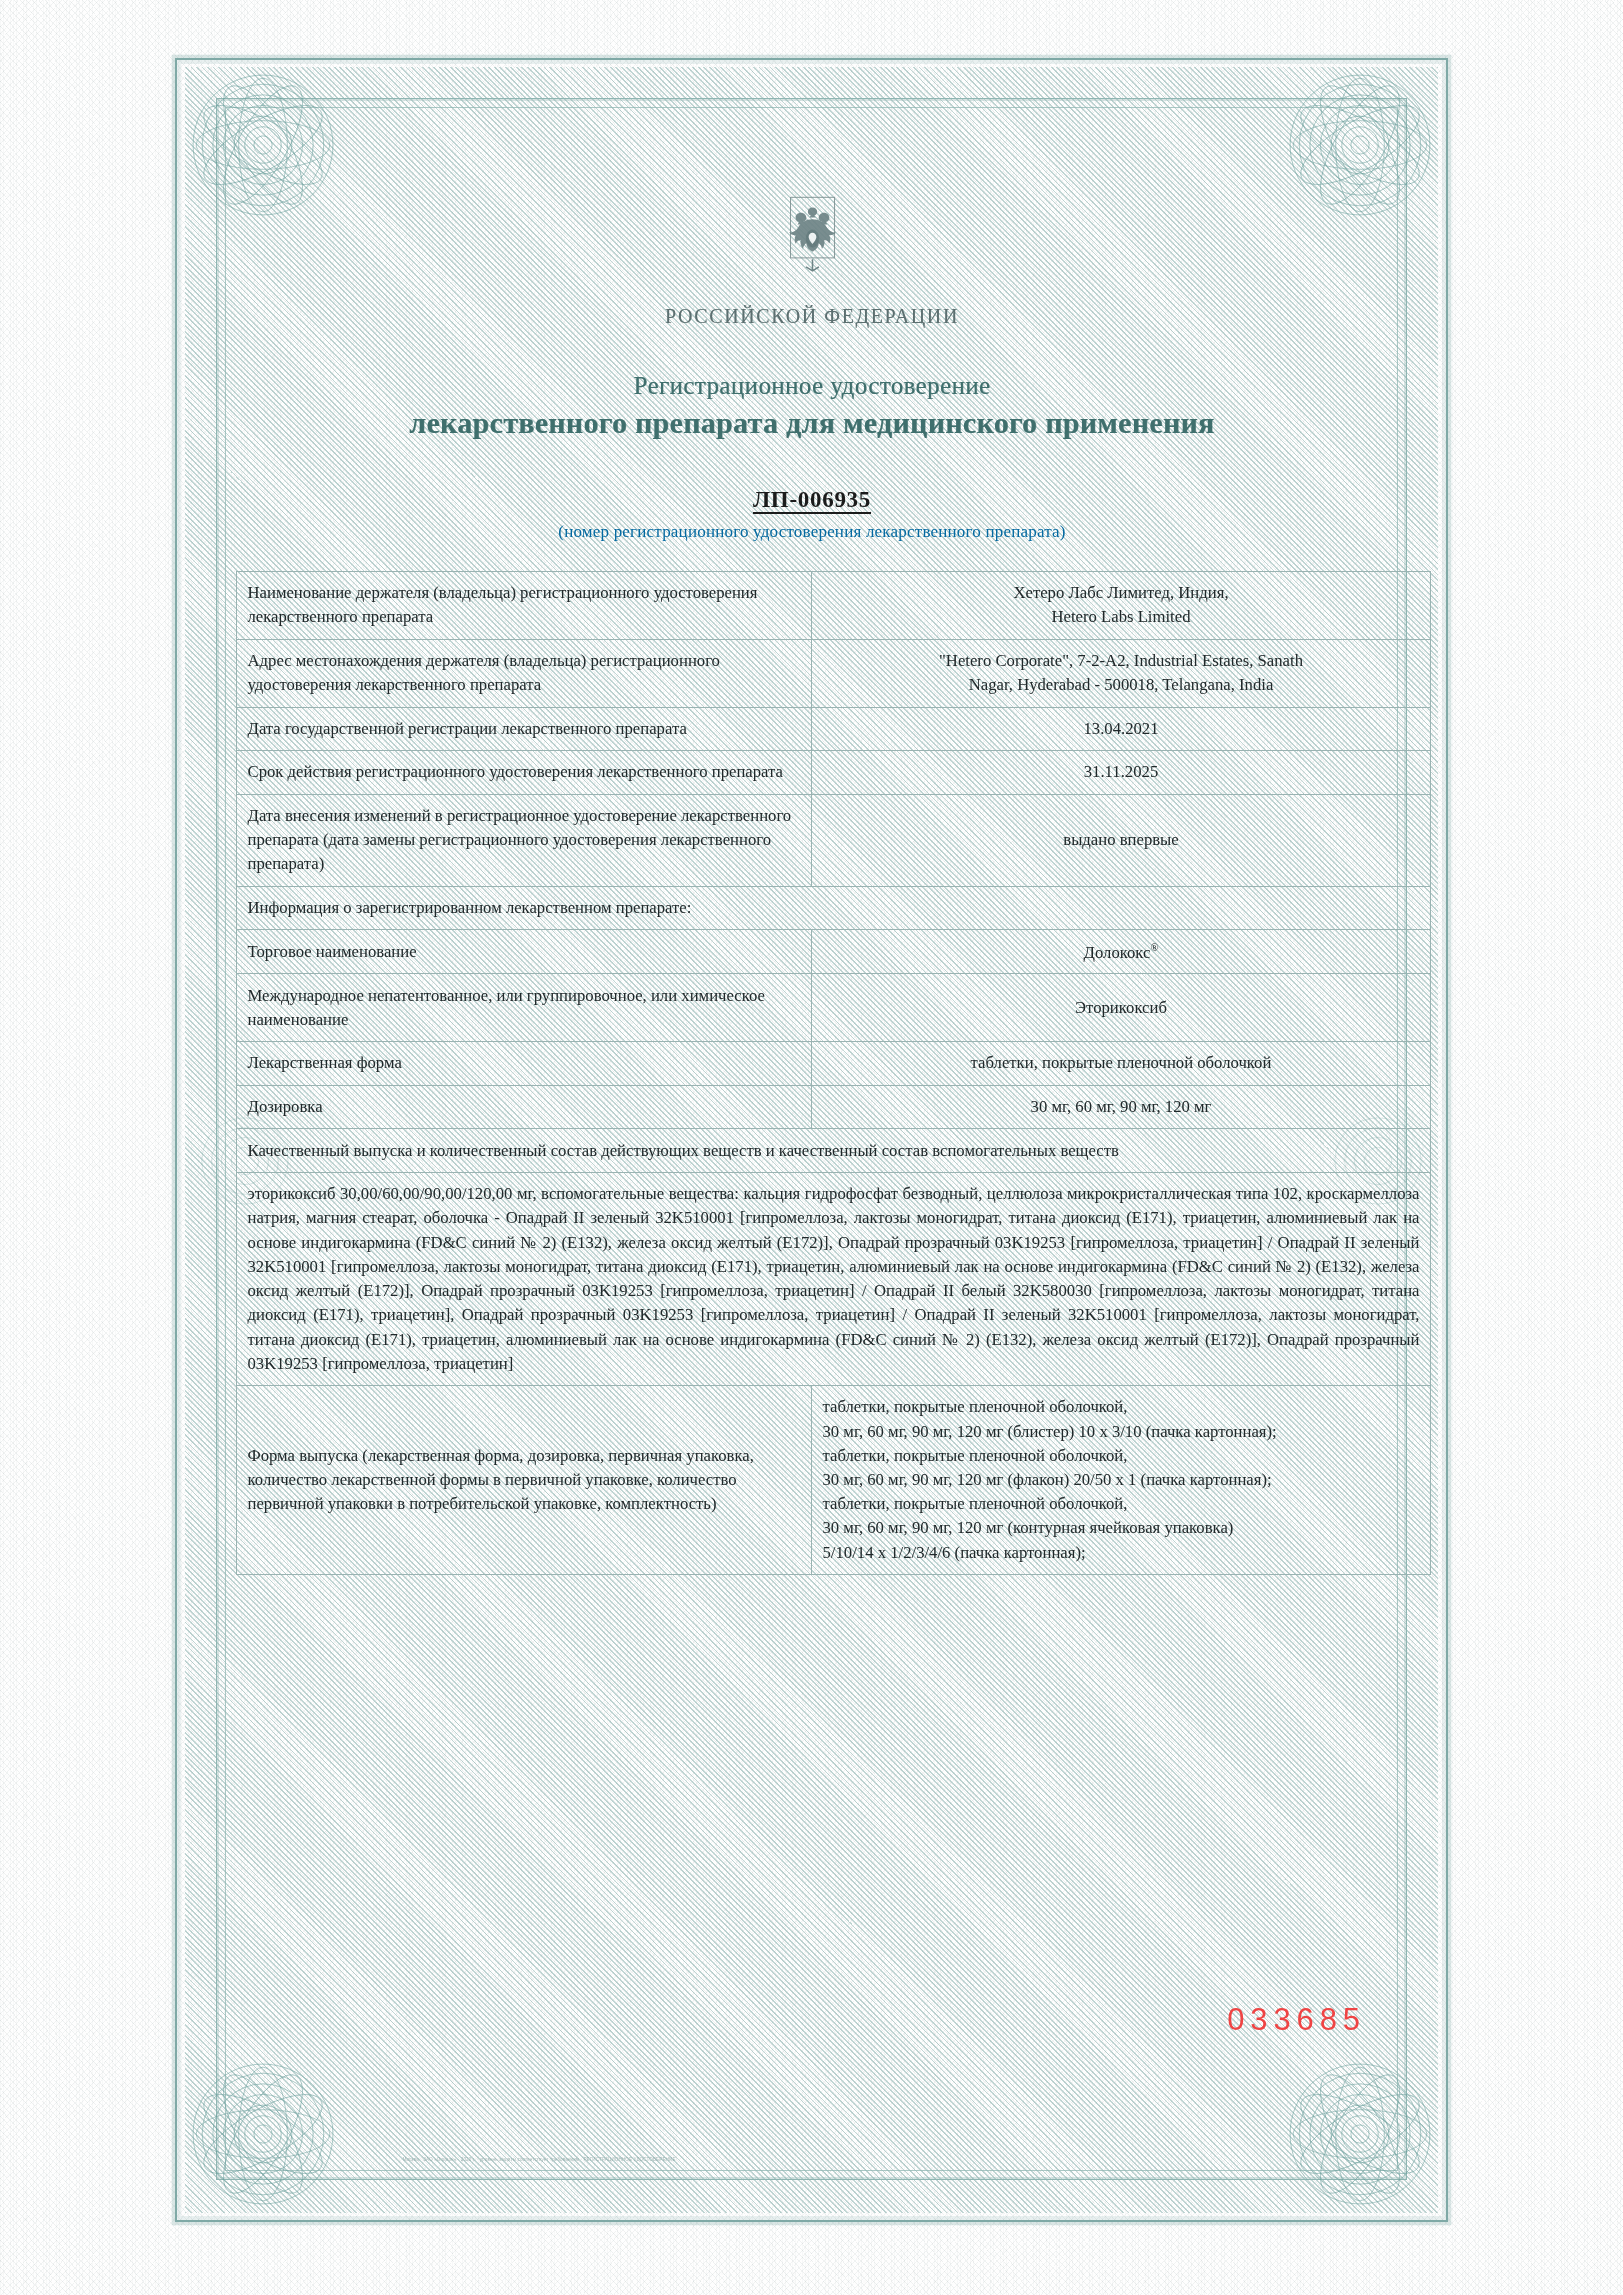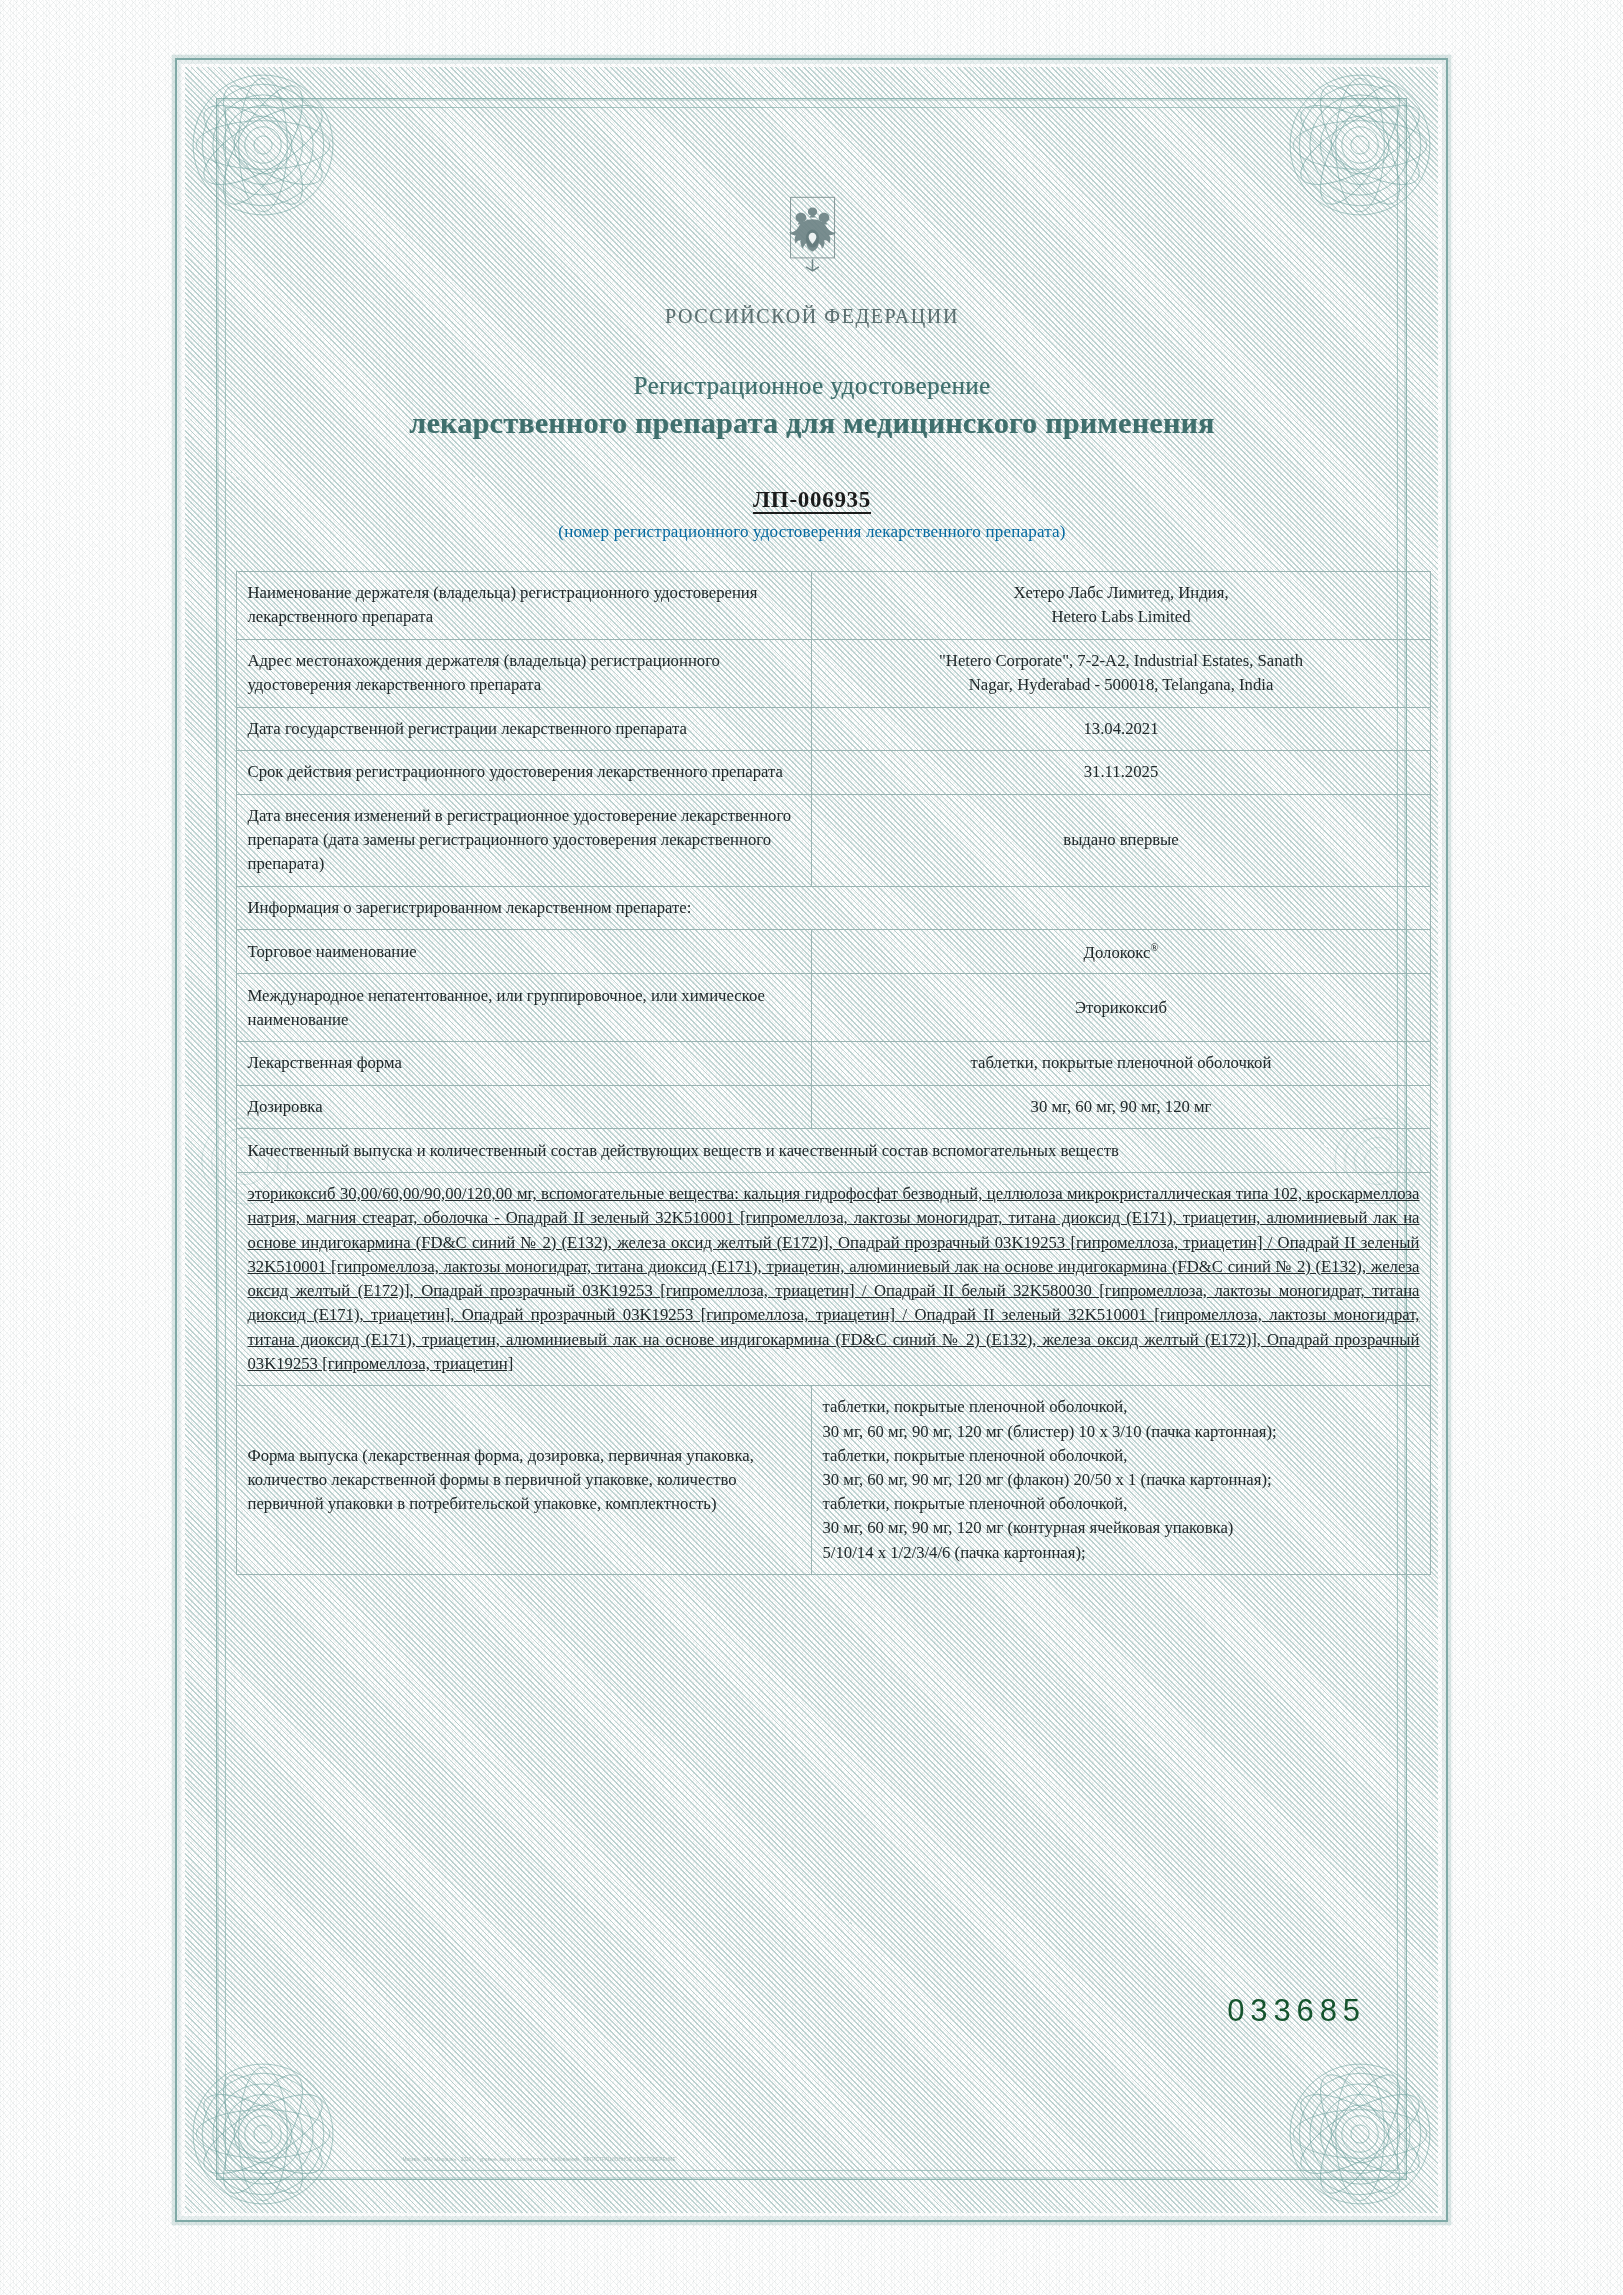--- a/index.html
+++ b/index.html
@@ -117,30 +117,30 @@
     padding:9.2px 10.5px;
     font-size:16.7px;line-height:1.45;color:#20282a;
   }
   td.lab{width:553px;text-align:left;}
   td.val{width:597px;text-align:center;}
   td.sectionhdr{
     text-align:left;font-size:17px;color:#2b3a3b;padding:11px 6.5px;margin-left:24px;
   }
   td.full{width:1150px;text-align:left;}
   td.compo{
-    font-size:14px;line-height:1.6;text-align:justify;padding:10.5px 11.8px;text-decoration:underline;
+    font-size:14px;line-height:1.6;text-align:justify;padding:10.5px 11.8px;
   }
   td.pack{font-size:15px;line-height:1.55;text-align:left;}
   .val-sup{font-size:10.5px;vertical-align:super;}
   .pack-line{display:block;}
 
   
   .serial{
-    position:absolute;right:257px;bottom:266px;
-    font-size:31px;letter-spacing:5.9px;color:#14532d;
+    position:absolute;right:257px;bottom:257px;
+    font-size:31px;letter-spacing:5.9px;color:#ef4444;
     font-family:"Liberation Sans", sans-serif;
   }
   .microtext{
     position:absolute;left:50%;transform:translateX(-50%);bottom:128px;
     width:818px;height:10.5px;overflow:hidden;
     font-size:4.6px;color:#8aa3a2;white-space:nowrap;letter-spacing:0.1px;
     font-family:"Liberation Sans", sans-serif;
     opacity:.75;
   }
 </style>

